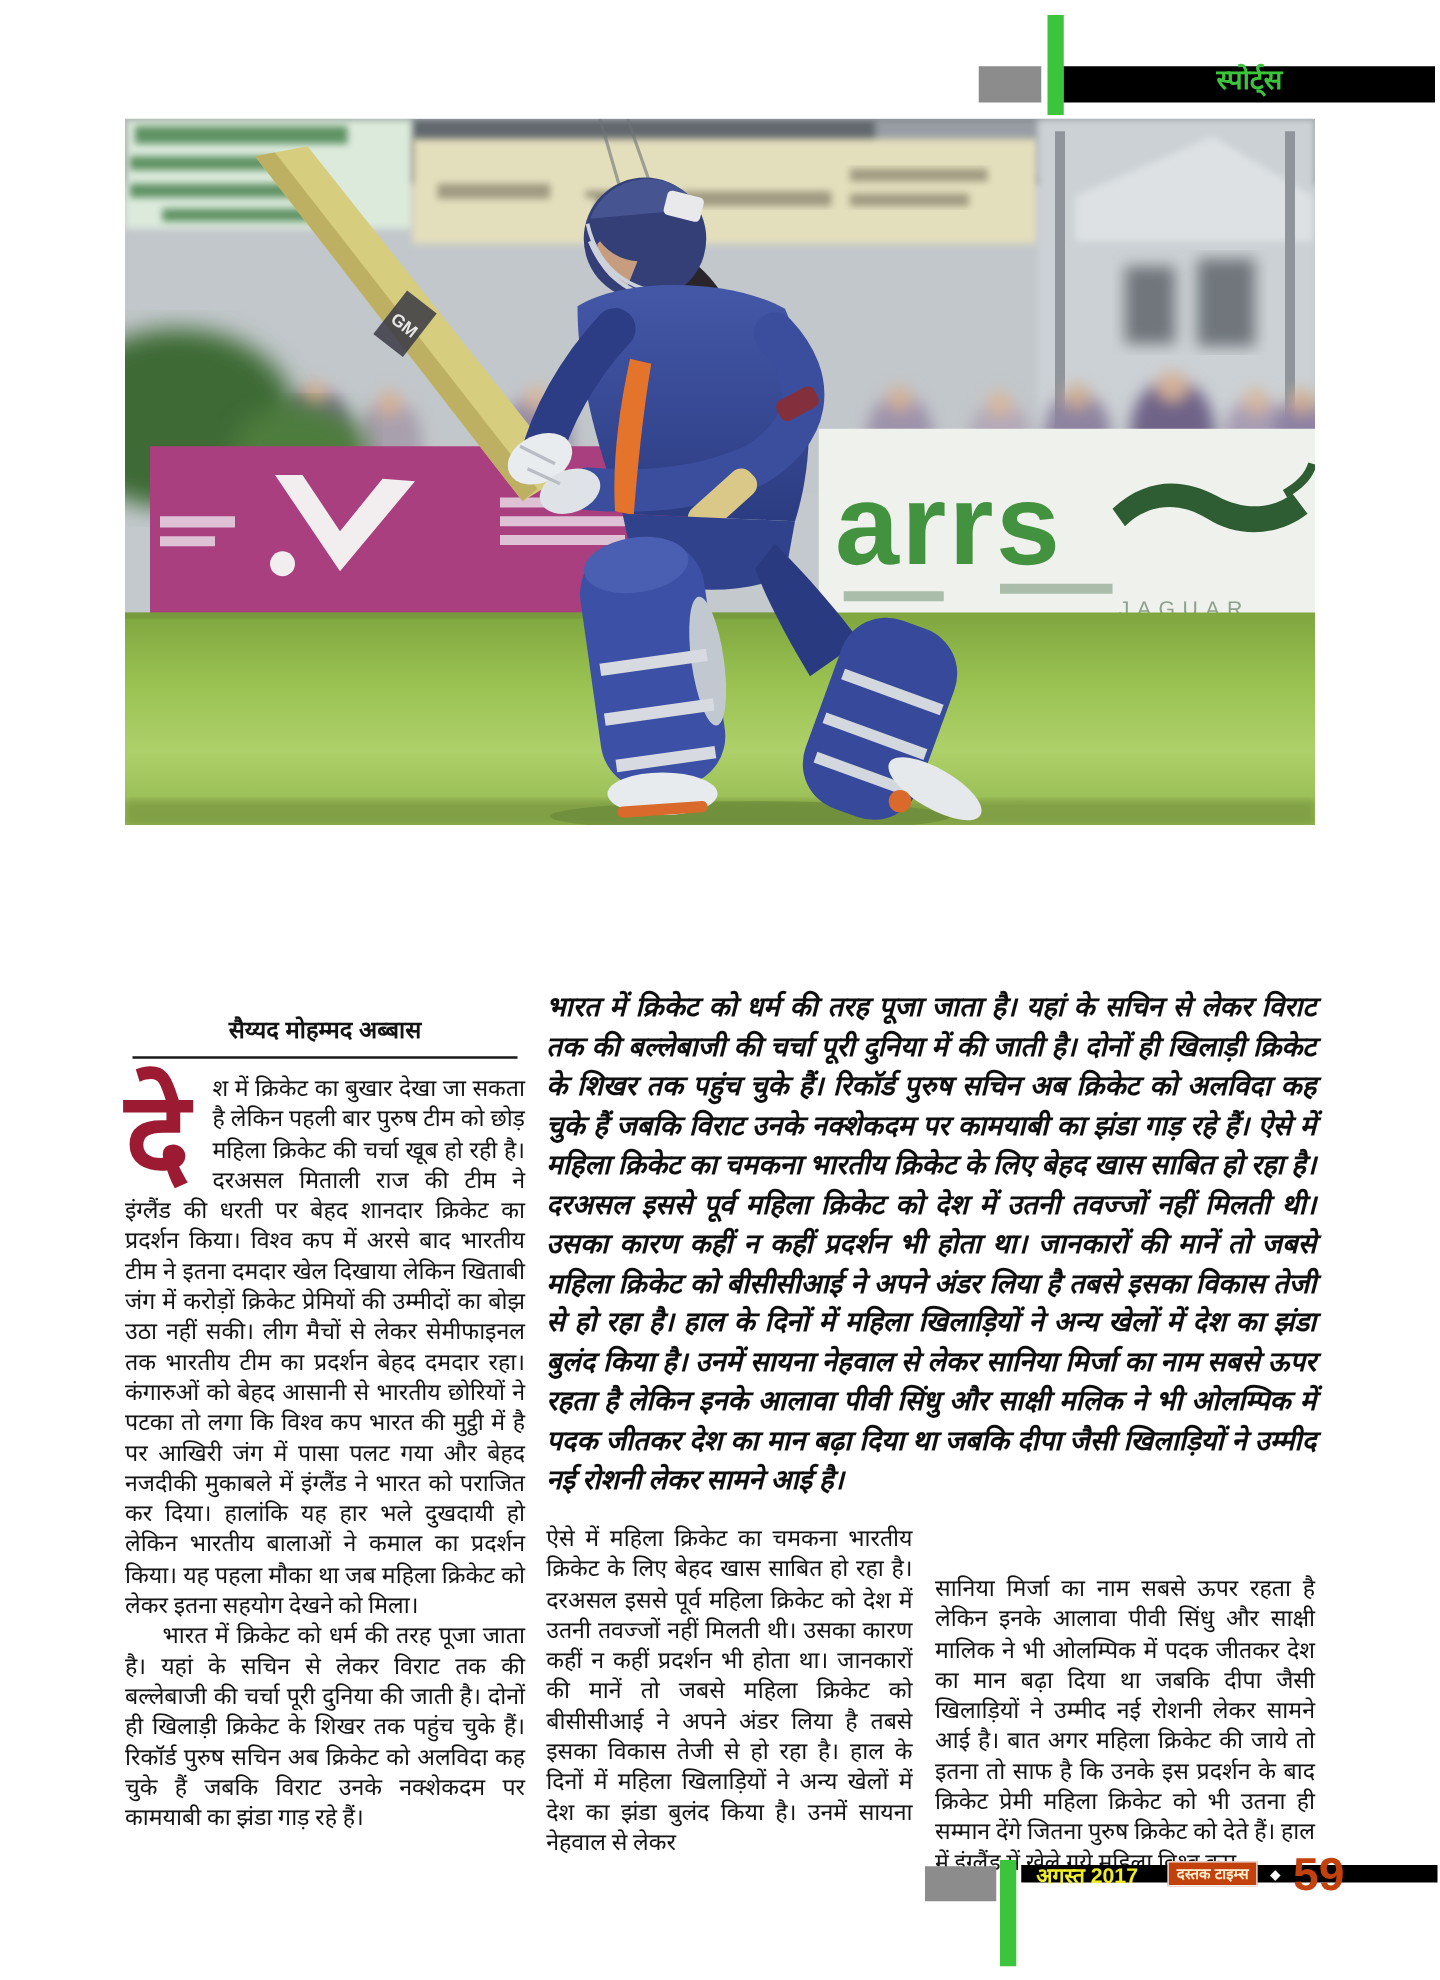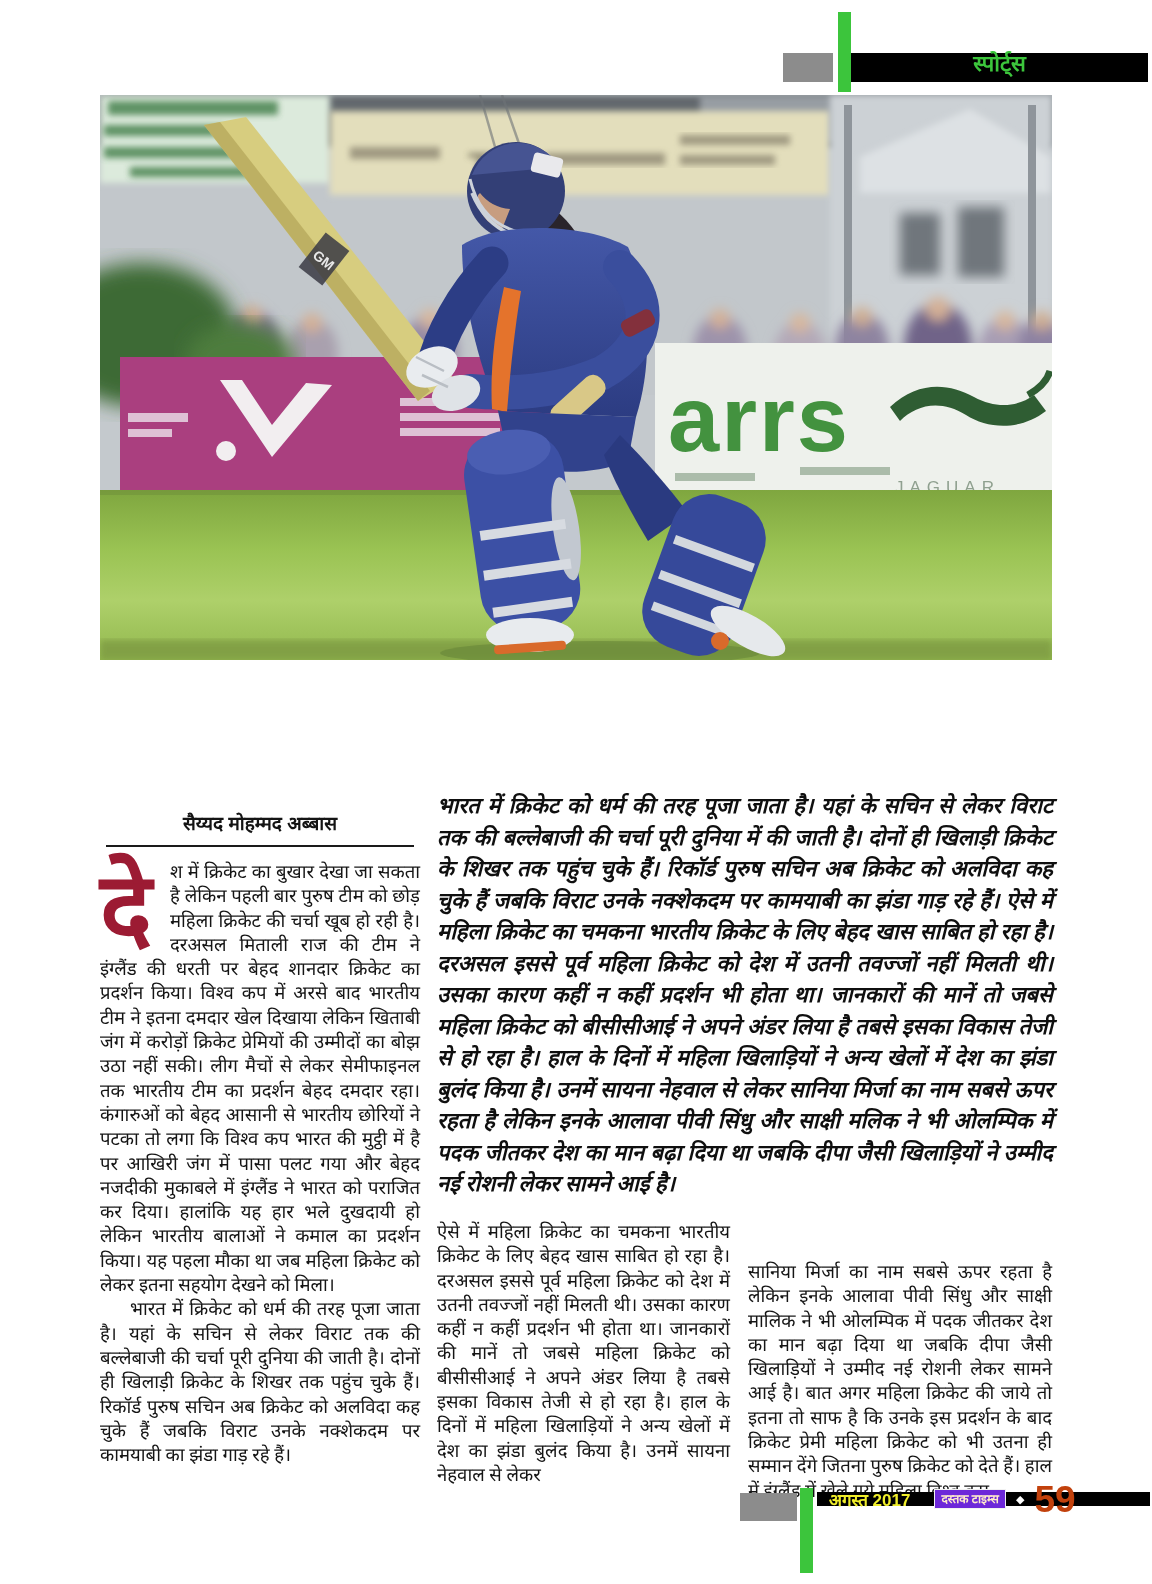--- a/index.html
+++ b/index.html
@@ -30,21 +30,21 @@
         font-style:italic;font-weight:bold;text-align:justify;color:#0f0f0f;}
   .col2{position:absolute;left:437px;top:1220px;width:293px;}
   .col3{position:absolute;left:748px;top:1260px;width:304px;}
   
   .ftr-gray{position:absolute;left:740px;top:1493px;width:57px;height:28px;background:#8c8c8c;}
   .ftr-green{position:absolute;left:800px;top:1488px;width:13px;height:85px;background:#3cc53c;}
   .ftr-black{position:absolute;left:817px;top:1492px;width:333px;height:14px;background:#000;
              display:flex;align-items:center;padding-left:12px;box-sizing:border-box;gap:10px;
              font-family:"Liberation Sans",sans-serif;}
   .ftr-date{color:#f0ee2a;font-weight:bold;font-size:17px;}
-  .ftr-logo{margin-left:14px;background:#6d28d9;border:1px solid #f2f2f2;color:#ffeccc;
+  .ftr-logo{margin-left:14px;background:#c2410c;border:1px solid #f2f2f2;color:#ffeccc;
             font-weight:bold;font-size:12px;line-height:1;padding:3px 6px;white-space:nowrap;}
   .ftr-diamond{color:#fff;font-size:11px;}
   .ftr-page{color:#c2410c;font-weight:800;font-size:37px;line-height:1;}
 </style>
 </head>
 <body>
 
 <div class="page">
 
   <div class="hdr-gray"></div>

